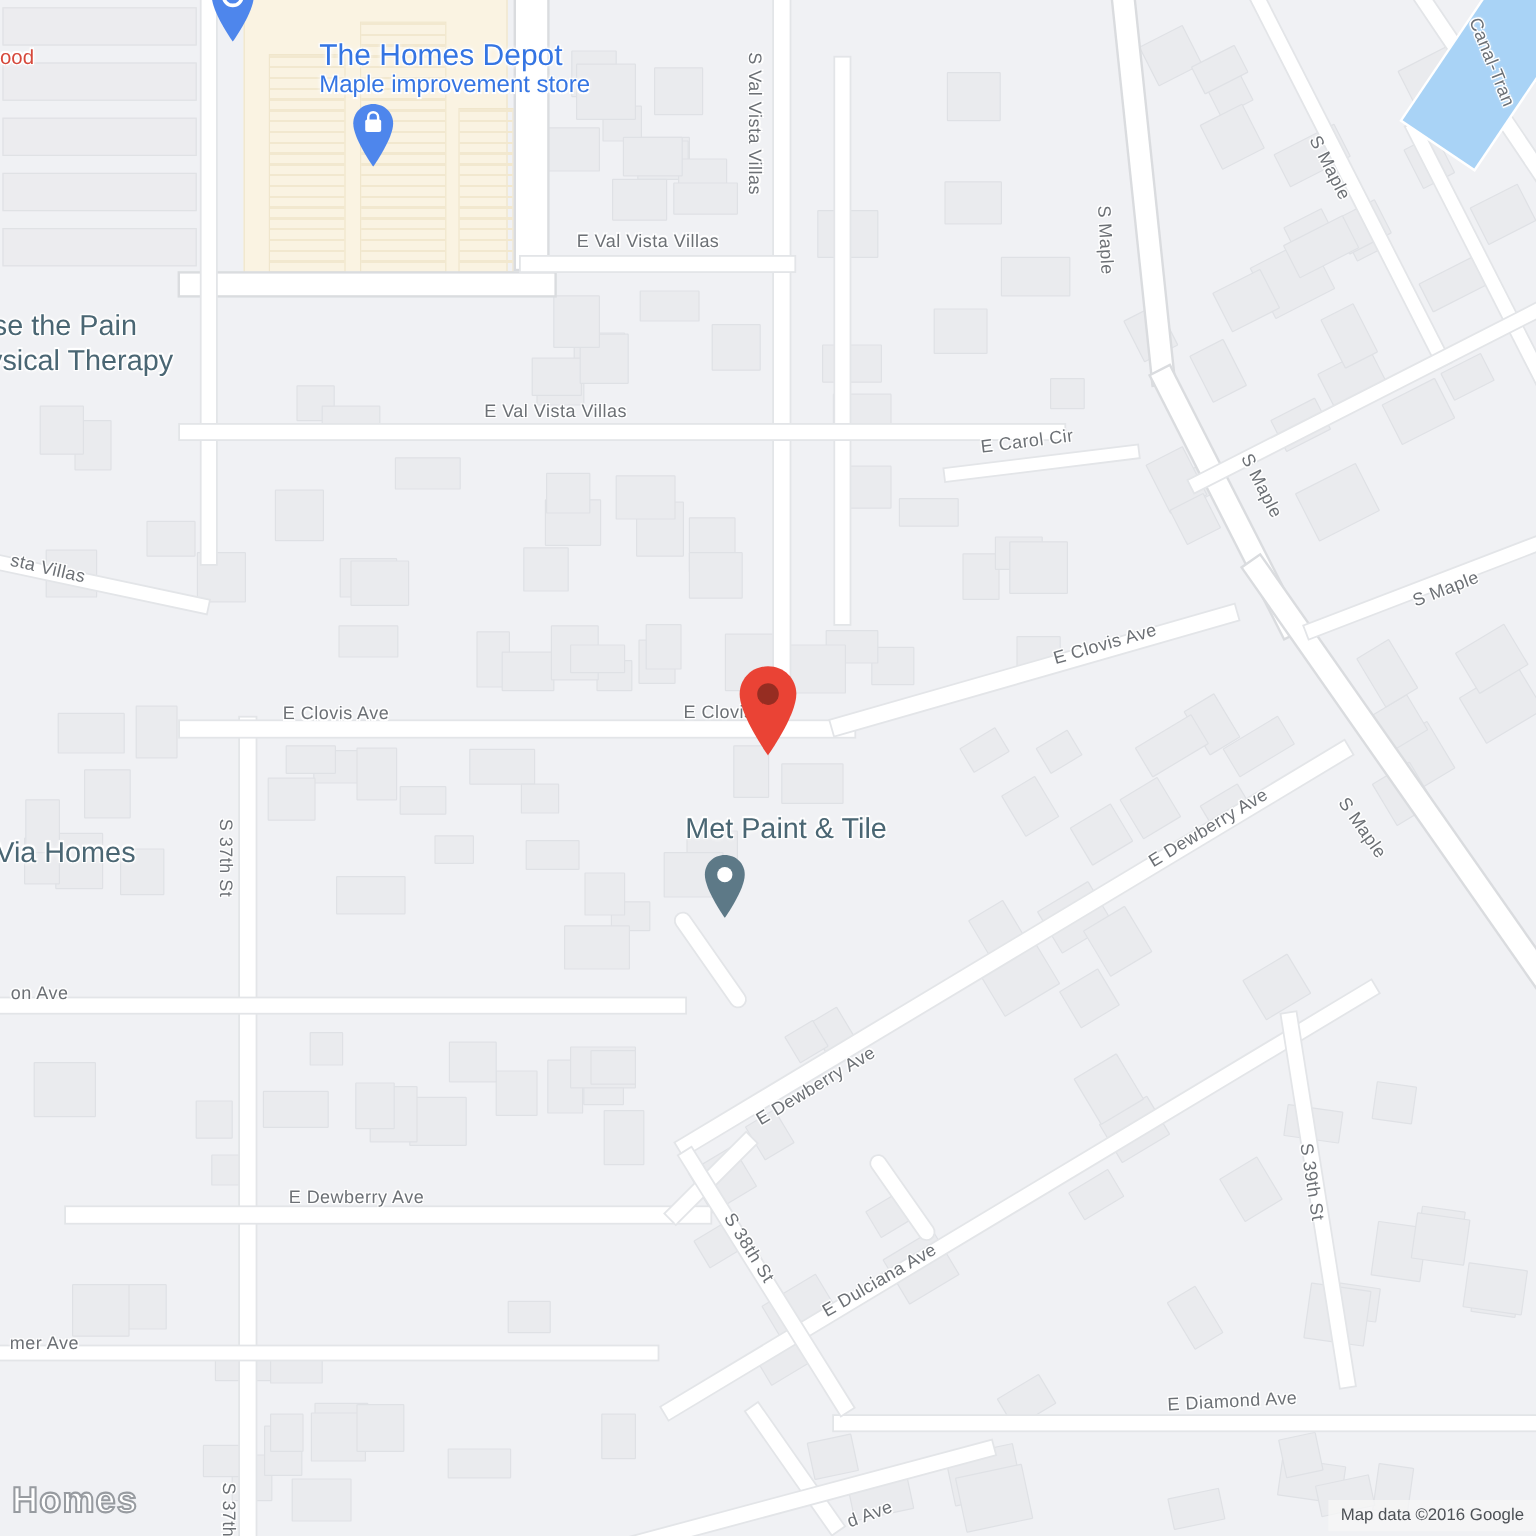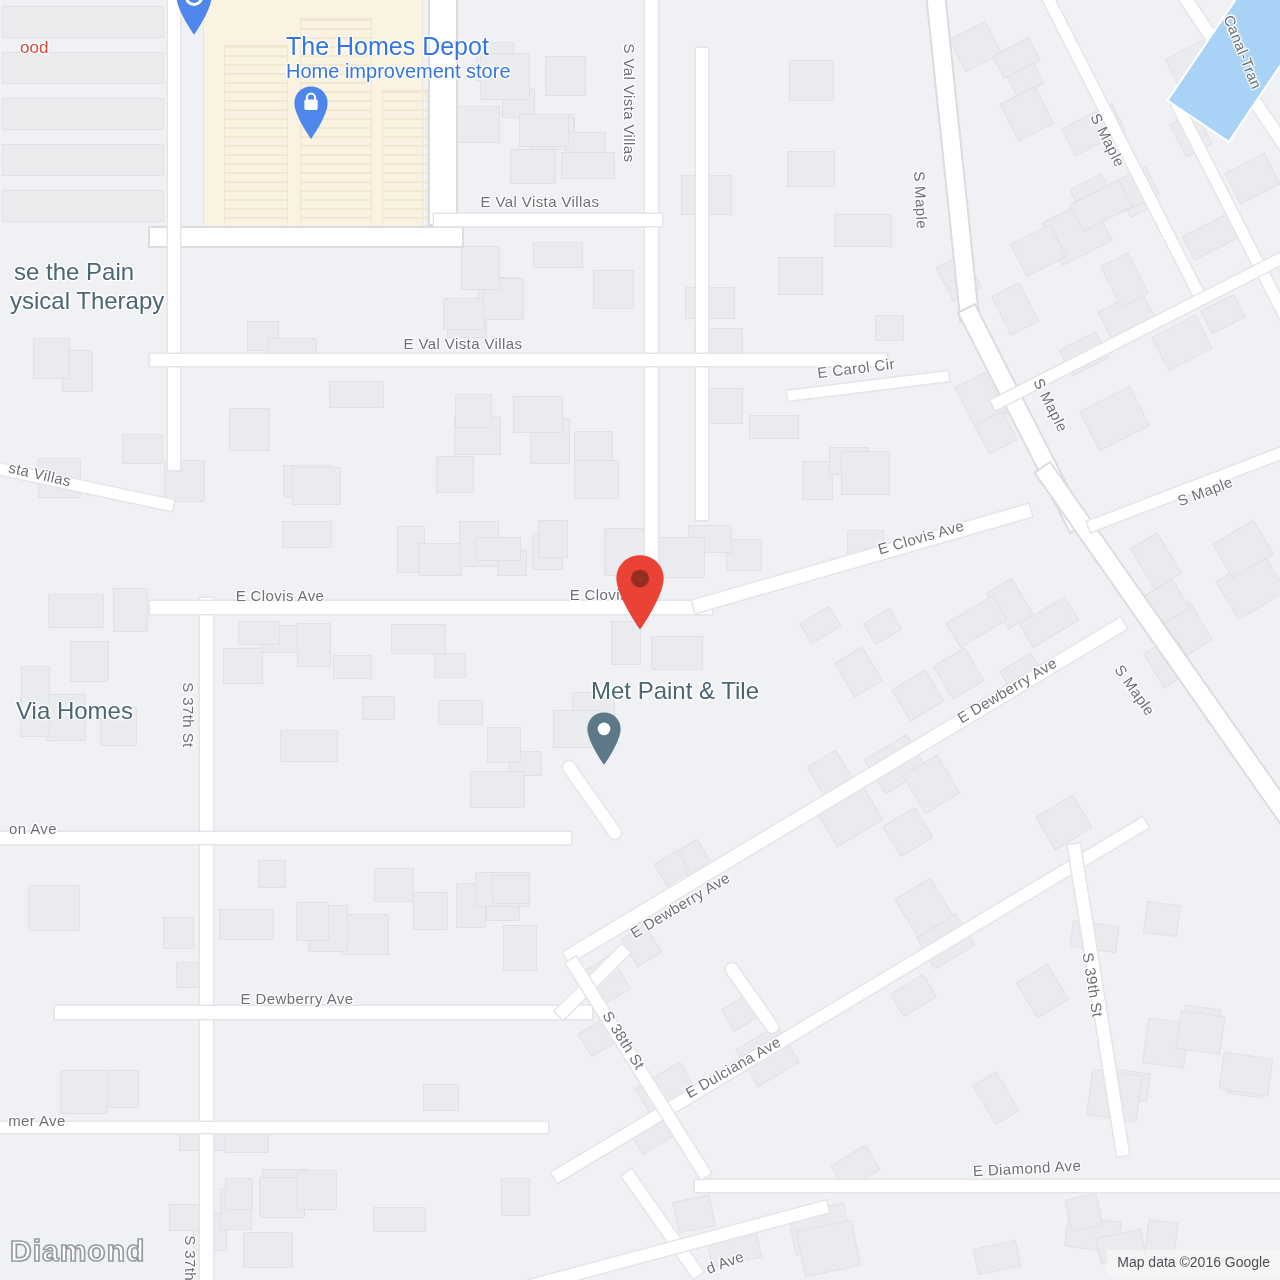--- a/index.html
+++ b/index.html
@@ -12,21 +12,21 @@
   .bldg{position:absolute;background:#eaebee;border:1px solid #dfe1e5;border-radius:1px;z-index:2;}
   .bar{position:absolute;background:#ececef;border:1px solid #e0e2e5;z-index:2;}
   .road{position:absolute;background:#ffffff;box-shadow:0 0 0 1.5px #e3e5e8;z-index:3;}
   .road.major{box-shadow:0 0 0 2px #dadcdf;}
   .road.round{border-radius:7px;}
   .canal{position:absolute;background:#a9d3f6;box-shadow:0 0 0 2px #ffffff;z-index:4;}
   .slabel{position:absolute;z-index:5;font-size:15px;font-weight:500;color:#6c7075;
      letter-spacing:.4px;white-space:nowrap;transform:translate(-50%,-50%);
      text-shadow:-1px -1px 0 #fff,1px -1px 0 #fff,-1px 1px 0 #fff,1px 1px 0 #fff,0 0 3px #fff,0 0 3px #fff;}
   .poi{position:absolute;z-index:5;white-space:nowrap;
-     text-shadow:-1px -1px 0 #fff,1px -1px 0 #fff,-1px 1px 0 #fff,1px 1px 0 #fff,0 0 4px #fff,0 0 4px #fff;margin-left:20px;}
+     text-shadow:-1px -1px 0 #fff,1px -1px 0 #fff,-1px 1px 0 #fff,1px 1px 0 #fff,0 0 4px #fff,0 0 4px #fff;}
   .poi-blue{color:#3575e3;}
   .poi-slate{color:#4a6673;font-size:24px;}
   .poi-red{color:#d6483b;font-size:17px;font-weight:500;}
   .pin{position:absolute;z-index:6;}
   #watermark{position:absolute;left:10px;top:1234px;z-index:8;font-size:30px;font-weight:bold;
      color:#ffffff;-webkit-text-stroke:1.7px #979ba0;letter-spacing:1px;}
   #attribution{position:absolute;right:0;top:1250px;z-index:8;background:rgba(246,246,246,.78);
      padding:4px 10px 6px 10px;font-size:14px;color:#4d5156;}
 </style>
 </head>
@@ -303,21 +303,21 @@
       <div class="slabel" style="left: 1027px; top: 1168px; transform: translate(-50%, -50%) rotate(-3deg);">E Diamond Ave</div>
       <div class="slabel" style="left: 37px; top: 1120px; transform: translate(-50%, -50%) rotate(0deg);">mer Ave</div>
       <div class="slabel" style="left: 190px; top: 1268px; transform: translate(-50%, -50%) rotate(90deg);">S 37th St</div>
       <div class="slabel" style="left: 725px; top: 1262px; transform: translate(-50%, -50%) rotate(-20deg);">d Ave</div>
       <div class="slabel" style="left: 1243px; top: 52px; transform: translate(-50%, -50%) rotate(68deg);">Canal-Tran</div>
     </div>
 
   <div class="poi poi-red" style="left:0px;top:38px;">ood</div>
 
   <div class="poi poi-blue" style="left:266px;top:32px;font-size:25px;">The Homes Depot</div>
-  <div class="poi poi-blue" style="left:266px;top:60px;font-size:20px;">Home improvement store</div>
+  <div class="poi poi-blue" style="left:266px;top:60px;font-size:20px;">Maple improvement store</div>
 
   <div class="poi poi-slate" style="left:-6px;top:258px;">se the Pain</div>
   <div class="poi poi-slate" style="left:-10px;top:287px;">ysical Therapy</div>
 
   <div class="poi poi-slate" style="left:-4px;top:697px;">Via Homes</div>
 
   <div class="poi poi-slate" style="left:655px;top:677px;transform:translateX(-50%);">Met Paint &amp; Tile</div>
 
   <svg class="pin" style="left:174px;top:-22px;" width="40" height="60" viewBox="0 0 24 36">
     <path d="M12 1C6 1 1.5 5.6 1.5 11.3c0 8 10.5 22.7 10.5 22.7S22.5 19.3 22.5 11.3C22.5 5.6 18 1 12 1z" fill="#4e86ec"></path>
@@ -335,15 +335,15 @@
   <svg class="pin" style="left:613px;top:553px;" width="54" height="81" viewBox="0 0 24 36">
     <path d="M12 1C6 1 1.5 5.6 1.5 11.3c0 8 10.5 22.7 10.5 22.7S22.5 19.3 22.5 11.3C22.5 5.6 18 1 12 1z" fill="#ea4335"></path>
     <circle cx="12" cy="11.3" r="4" fill="#962d22"></circle>
   </svg>
 
   <svg class="pin" style="left:585px;top:711px;" width="38" height="57" viewBox="0 0 24 36">
     <path d="M12 1C6 1 1.5 5.6 1.5 11.3c0 8 10.5 22.7 10.5 22.7S22.5 19.3 22.5 11.3C22.5 5.6 18 1 12 1z" fill="#5d7987"></path>
     <circle cx="12" cy="11.3" r="4" fill="#ffffff"></circle>
   </svg>
 
-  <div id="watermark">Diamond</div>
+  <div id="watermark">Homes</div>
   <div id="attribution">Map data ©2016 Google</div>
 </div>
 
 </body></html>

